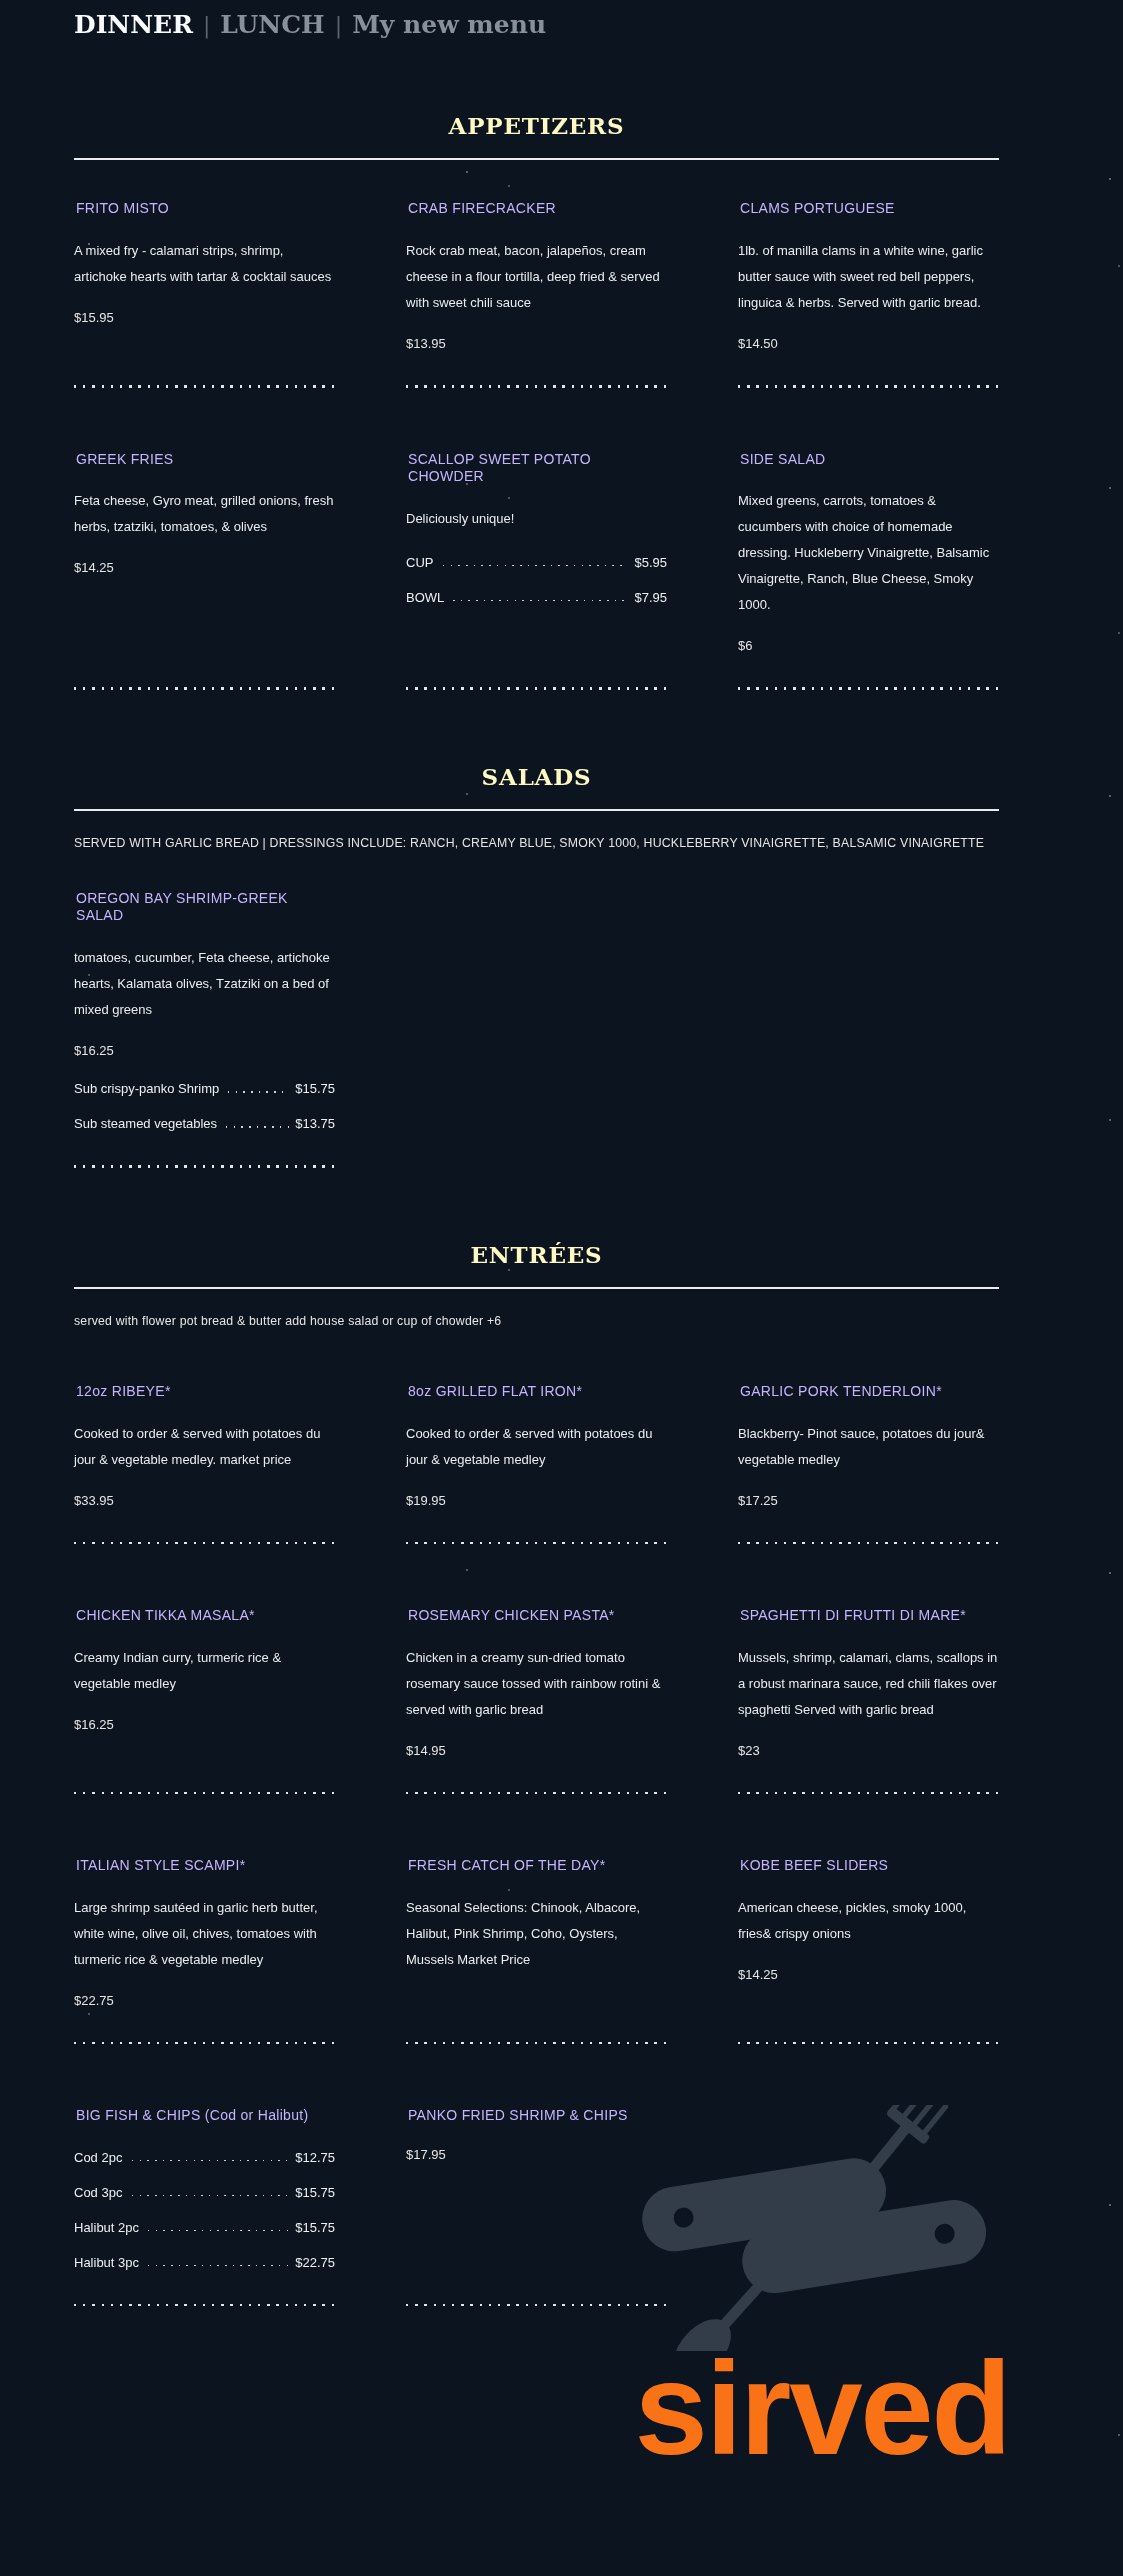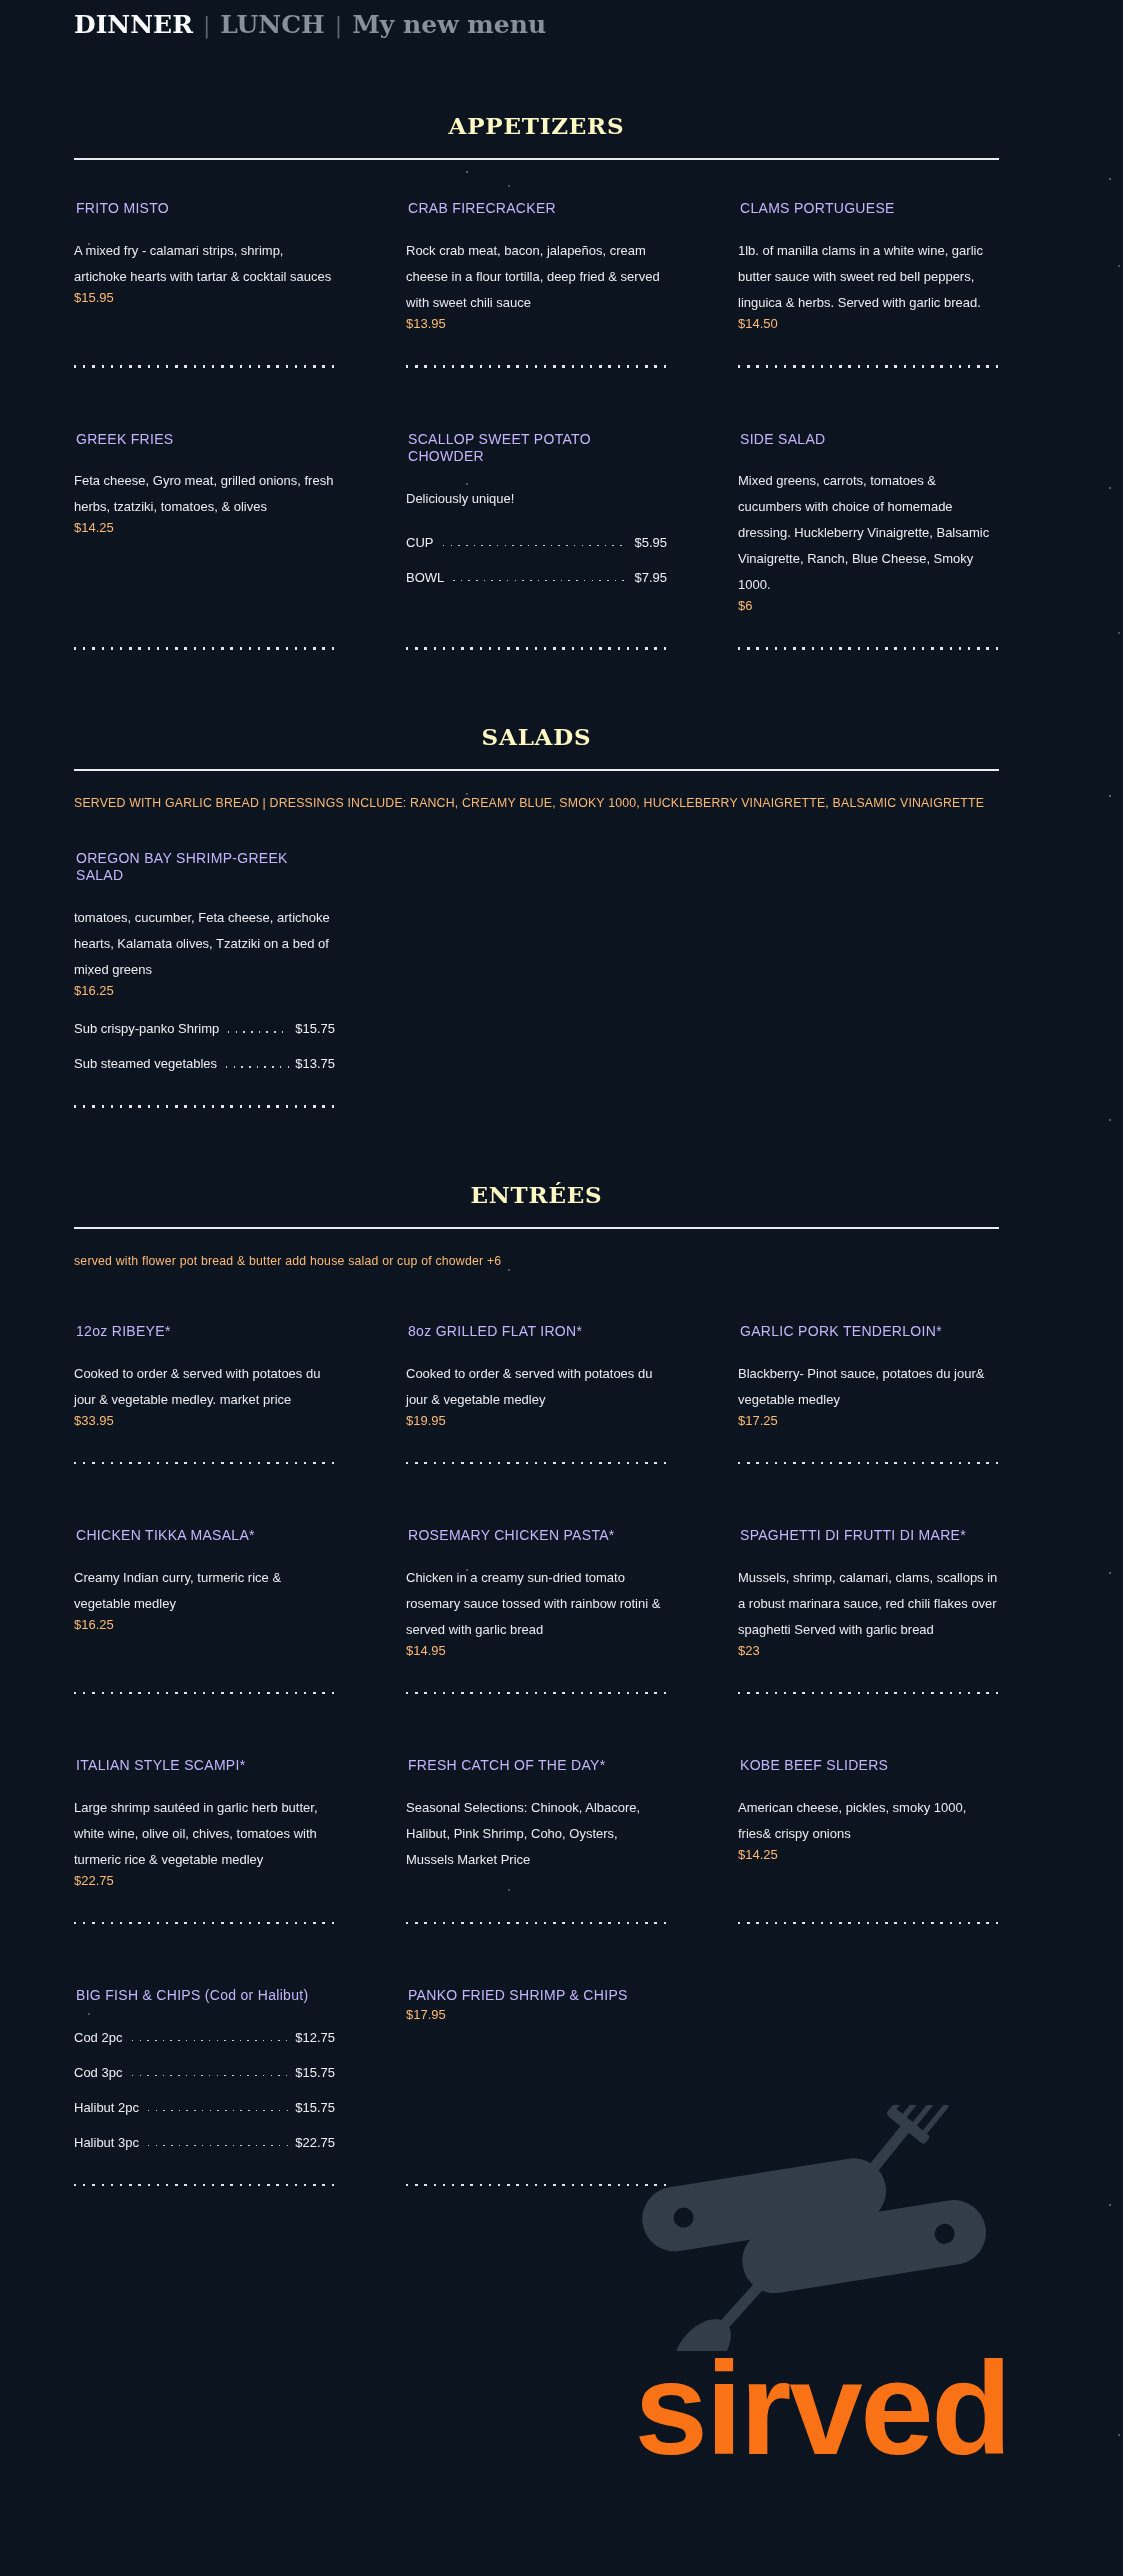--- a/index.html
+++ b/index.html
@@ -27,29 +27,29 @@
     color:#f97316;margin-top:-10.8px;margin-left:4.6px;}
   .content{position:absolute;left:74px;top:0;width:925px;z-index:1;}
   .nav{padding-top:10px;font-family:"DejaVu Serif",serif;font-weight:bold;font-size:25px;}
   .tab{color:#87909b;cursor:pointer;}
   .tab.active{color:#fafbfc;}
   .nav .divider{color:#5d6670;font-weight:normal;margin:0 10px;font-size:22px;}
   .section{margin-top:73px;}
   .section-title{text-align:center;font-family:"DejaVu Serif",serif;font-weight:bold;
     font-size:23px;letter-spacing:0.8px;color:#fef9c3;}
   .rule{height:2.3px;background:#e9ecef;margin-top:15.4px;}
-  .note{font-size:12.3px;line-height:2.1;letter-spacing:0.2px;margin:20px 0 0;color:#fdba74;}
+  .note{font-size:12.3px;line-height:2.1;letter-spacing:0.2px;margin:20px 0 0;color:#e5e5e5;}
   .row{display:grid;grid-template-columns:repeat(3,261px);column-gap:71px;margin-top:38px;align-items:stretch;}
   .row + .row{margin-top:61px;}
   .row.after-note{margin-top:46px;}
   .row.single{margin-top:31px;}
   .cell{display:flex;flex-direction:column;}
   .iname{font-size:14px;font-weight:normal;letter-spacing:0.3px;margin:2px;color:#c4b5fd;line-height:1.25;}
   .idesc{font-size:13px;line-height:2.0;margin:18.4px 0 0;color:#e9edf0;}
-  .iprice{font-size:13px;color:#fdba74;}
+  .iprice{margin-top:20px;font-size:13px;color:#e5e5e5;}
   .opts{margin-top:23px;}
   .opt{display:flex;align-items:baseline;font-size:13px;}
   .opt + .opt{margin-top:20px;}
   .oprice{white-space:nowrap;}
   .leader{flex:1;height:1.5px;align-self:flex-end;margin:0 6.1px 3.8px 9.2px;
     background:repeating-linear-gradient(90deg,#cdd3d9 0 1.5px,transparent 1.5px 7.7px);}
   .sep{margin-top:auto;padding-top:34px;}
   .dotline{height:2.3px;
     background:repeating-linear-gradient(90deg,#e2e6ea 0 2.3px,transparent 2.3px 9.2px);}
 </style>

